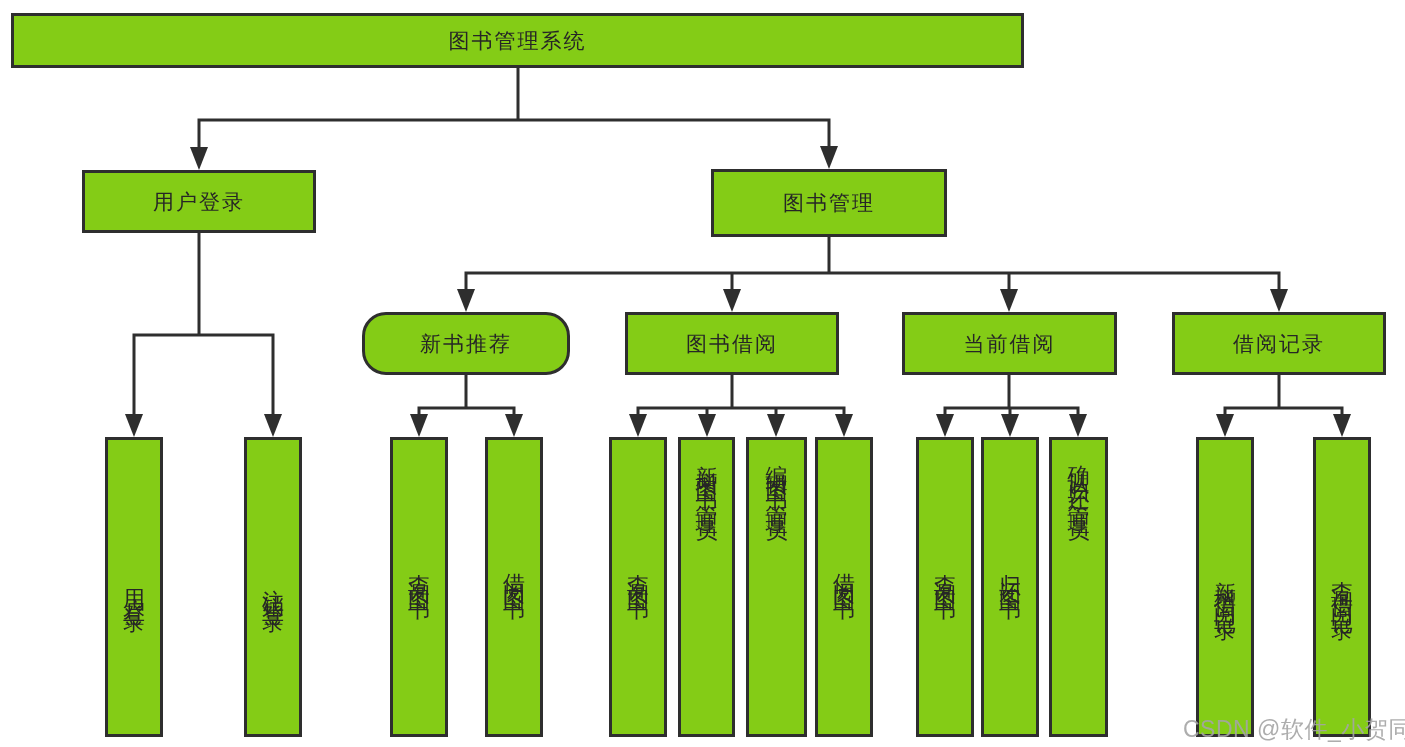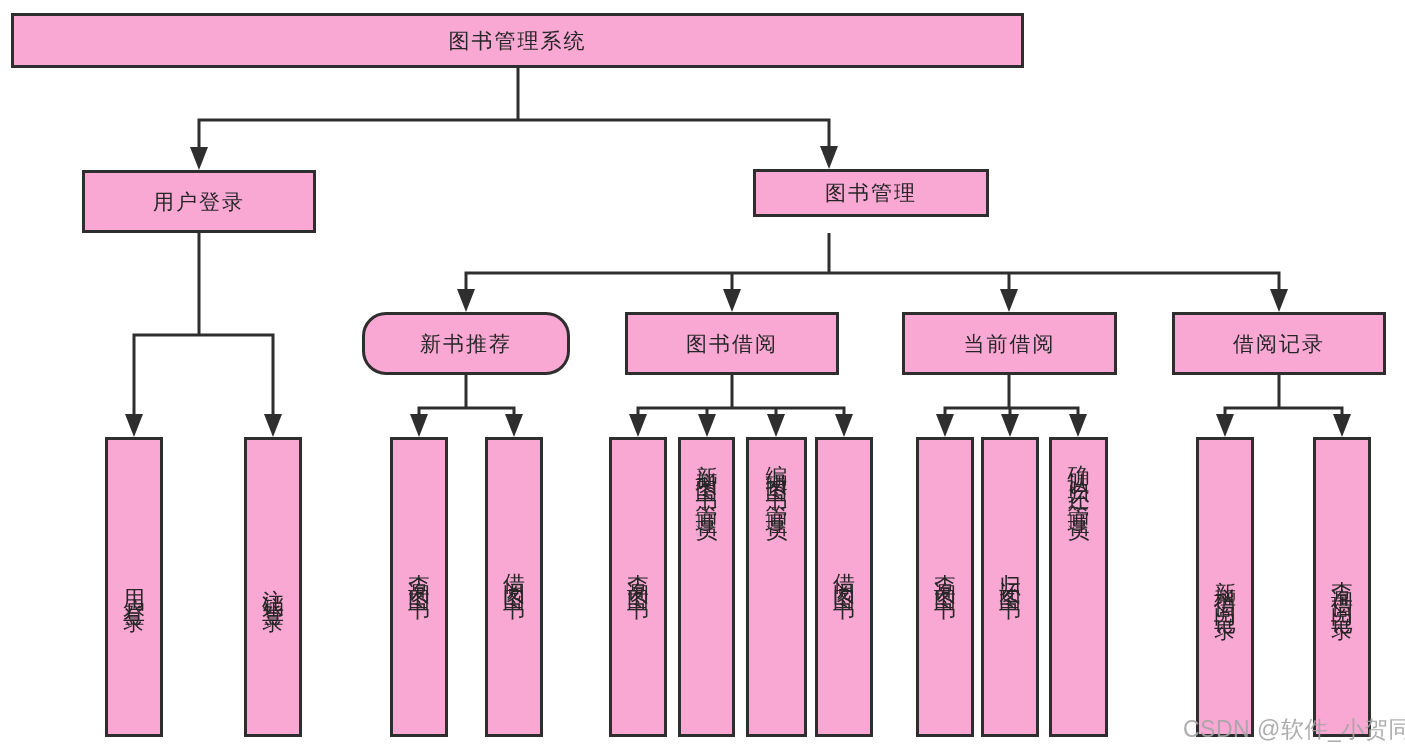--- a/index.html
+++ b/index.html
@@ -17,21 +17,21 @@
   }
   .connector-layer {
     position: absolute;
     left: 0;
     top: 0;
     z-index: 1;
   }
   .node {
     position: absolute;
     box-sizing: border-box;
-    background: #f9a8d4;
+    background: #84cc16;
     border: 3px solid #2e2e2e;
     display: flex;
     align-items: center;
     justify-content: center;
     color: #262626;
     font-size: 21px;
     letter-spacing: 2px;
     z-index: 2;
     white-space: nowrap;
   }
@@ -117,21 +117,21 @@
     </g>
   </svg>
 
   <div class="node" style="left:11px; top:13px; width:1013px; height:55px;">
     <span>图书管理系统</span>
   </div>
 
   <div class="node" style="left:82px; top:170px; width:234px; height:63px;">
     <span>用户登录</span>
   </div>
-  <div class="node" style="left:711px; top:169px; width:236px; height:48px;margin-left:42px;">
+  <div class="node" style="left:711px; top:169px; width:236px; height:68px;">
     <span>图书管理</span>
   </div>
 
   <div class="node" style="left:362px; top:312px; width:208px; height:63px;border-radius:24px;">
     <span>新书推荐</span>
   </div>
   <div class="node" style="left:902px; top:312px; width:215px; height:63px;">
     <span>当前借阅</span>
   </div>
   <div class="node" style="left:625px; top:312px; width:214px; height:63px;">

